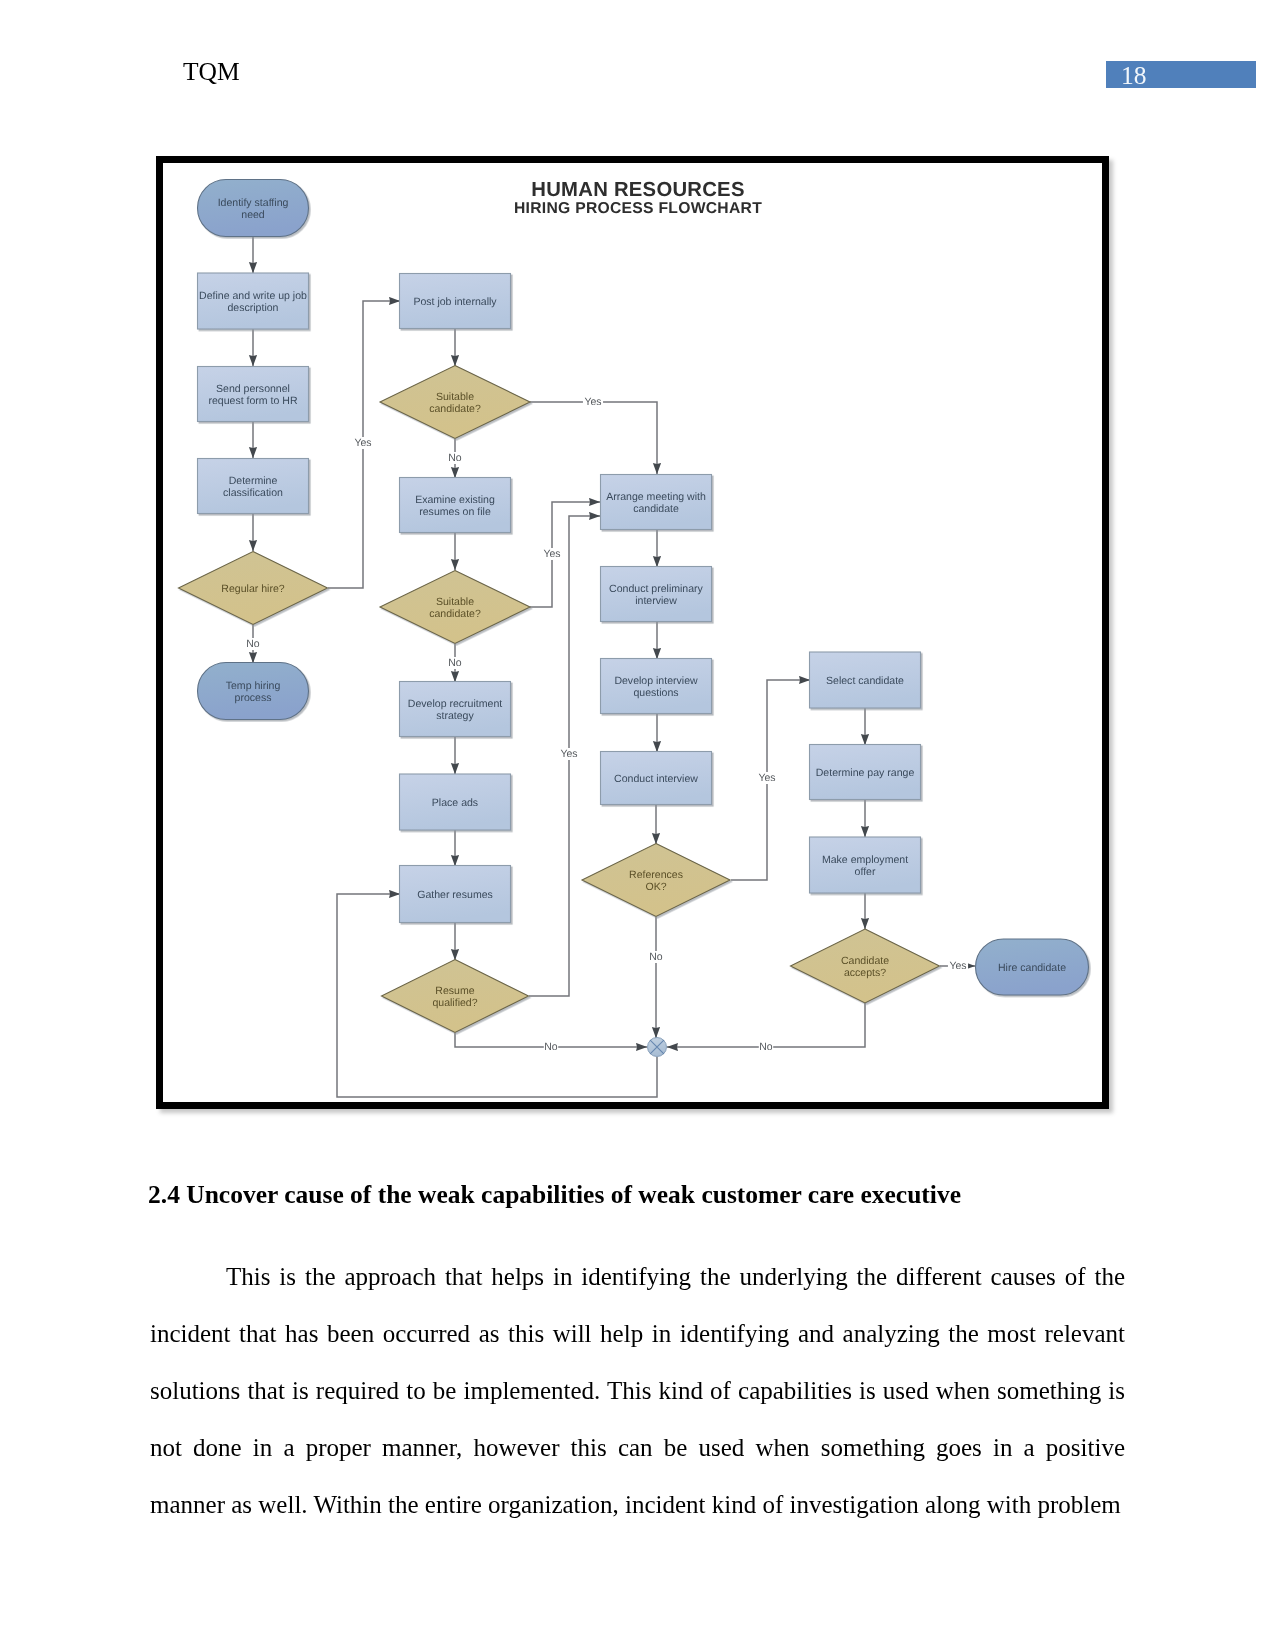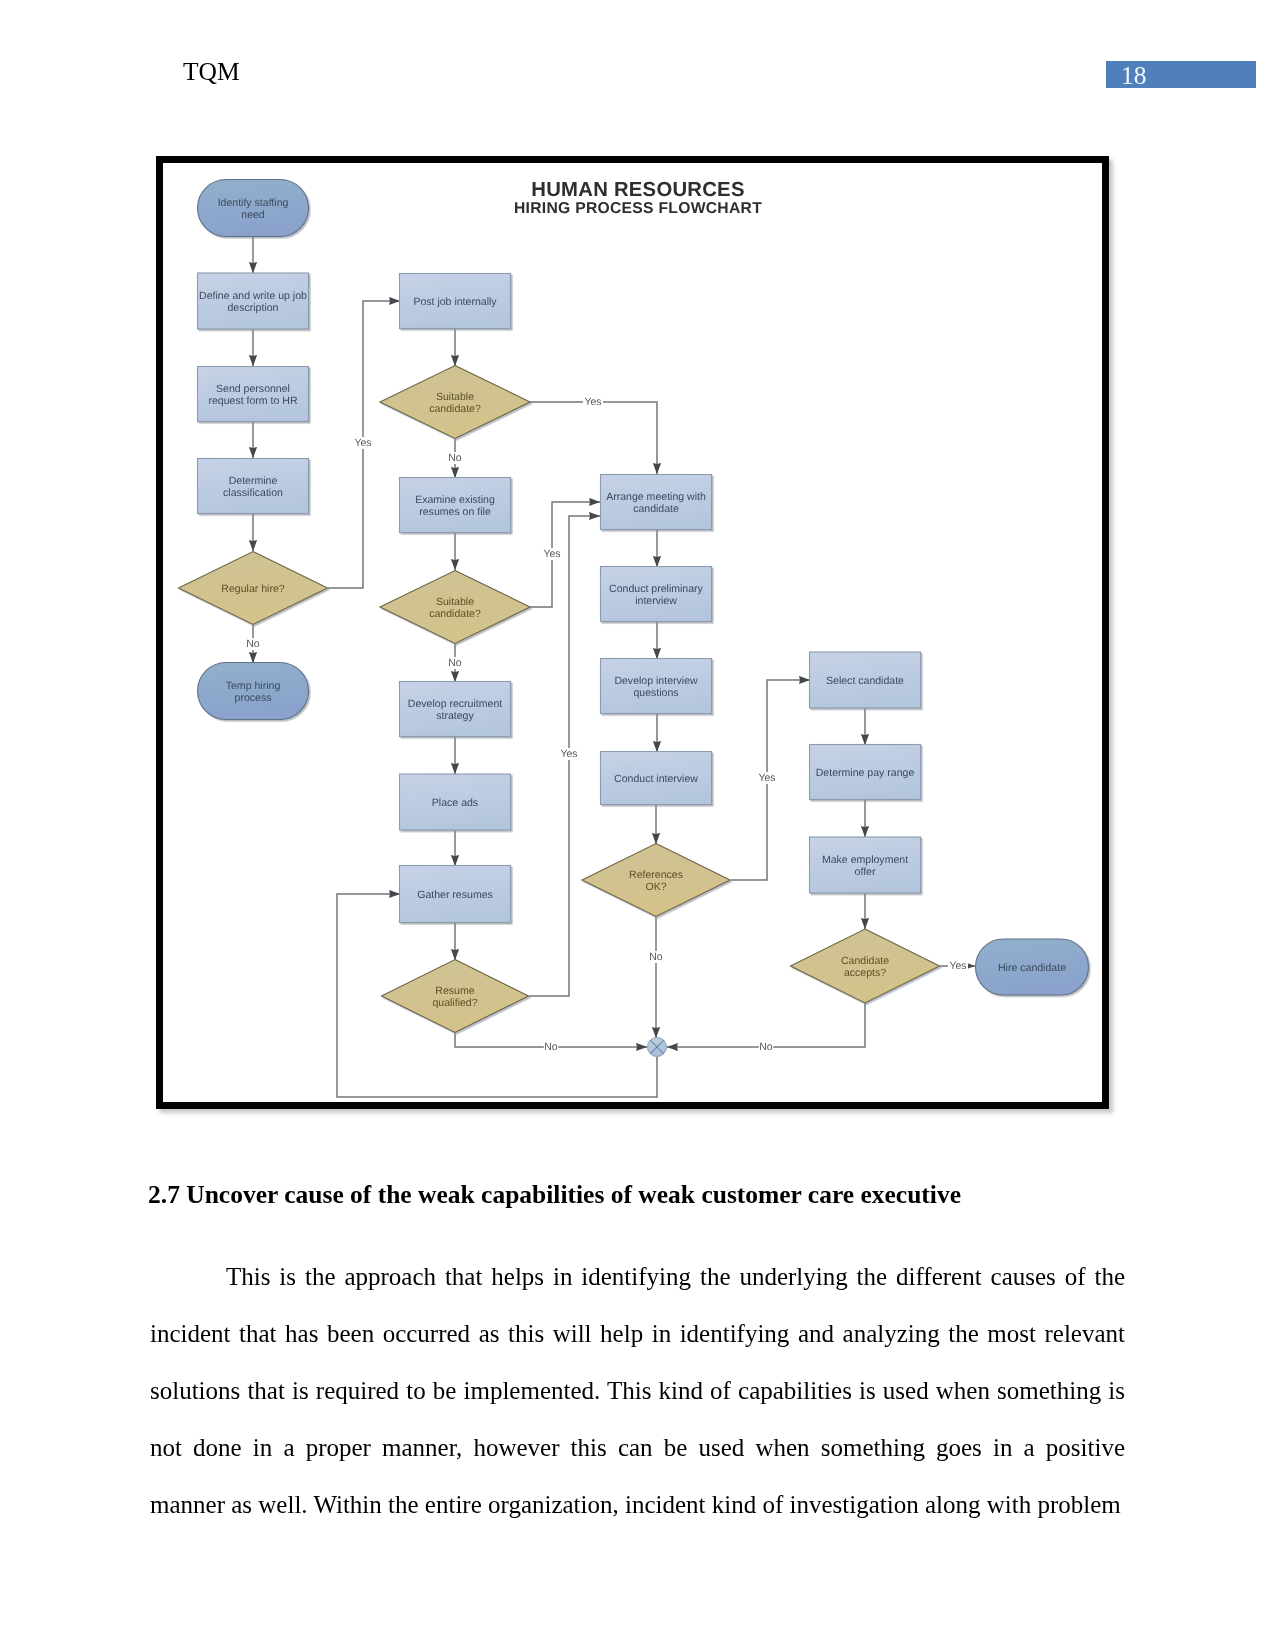--- a/index.html
+++ b/index.html
@@ -228,16 +228,16 @@
         </g>
         <g>
           <circle cx="657" cy="1047" r="9.5" fill="url(#gJunc)" stroke="#7f98b4" stroke-width="0.9"></circle>
           <path d="M650.16,1040.16 L663.84,1053.84 M663.84,1040.16 L650.16,1053.84" stroke="#5377a5" stroke-width="1.1" fill="none" stroke-opacity="0.8"></path>
         </g>
       </g>
       <text x="638" y="196" text-anchor="middle" font-family="&quot;Liberation Sans&quot;,sans-serif" font-size="20.3" font-weight="bold" fill="#2e2e2e" letter-spacing="0.25">HUMAN RESOURCES</text>
       <text x="638" y="213" text-anchor="middle" font-family="&quot;Liberation Sans&quot;,sans-serif" font-size="15.7" font-weight="bold" fill="#2e2e2e" letter-spacing="0.28">HIRING PROCESS FLOWCHART</text>
     </svg>
 
-  <div class="sec-head">2.7 Uncover cause of the weak capabilities of weak customer care executive</div>
+  <div class="sec-head">2.4 Uncover cause of the weak capabilities of weak customer care executive</div>
   <div class="para">This is the approach that helps in identifying the underlying the different causes of the incident that has been occurred as this will help in identifying and analyzing the most relevant solutions that is required to be implemented. This kind of capabilities is used when something is not done in a proper manner, however this can be used when something goes in a positive manner as well. Within the entire organization, incident kind of investigation along with problem</div>
 
 </div>
 
 </body></html>

